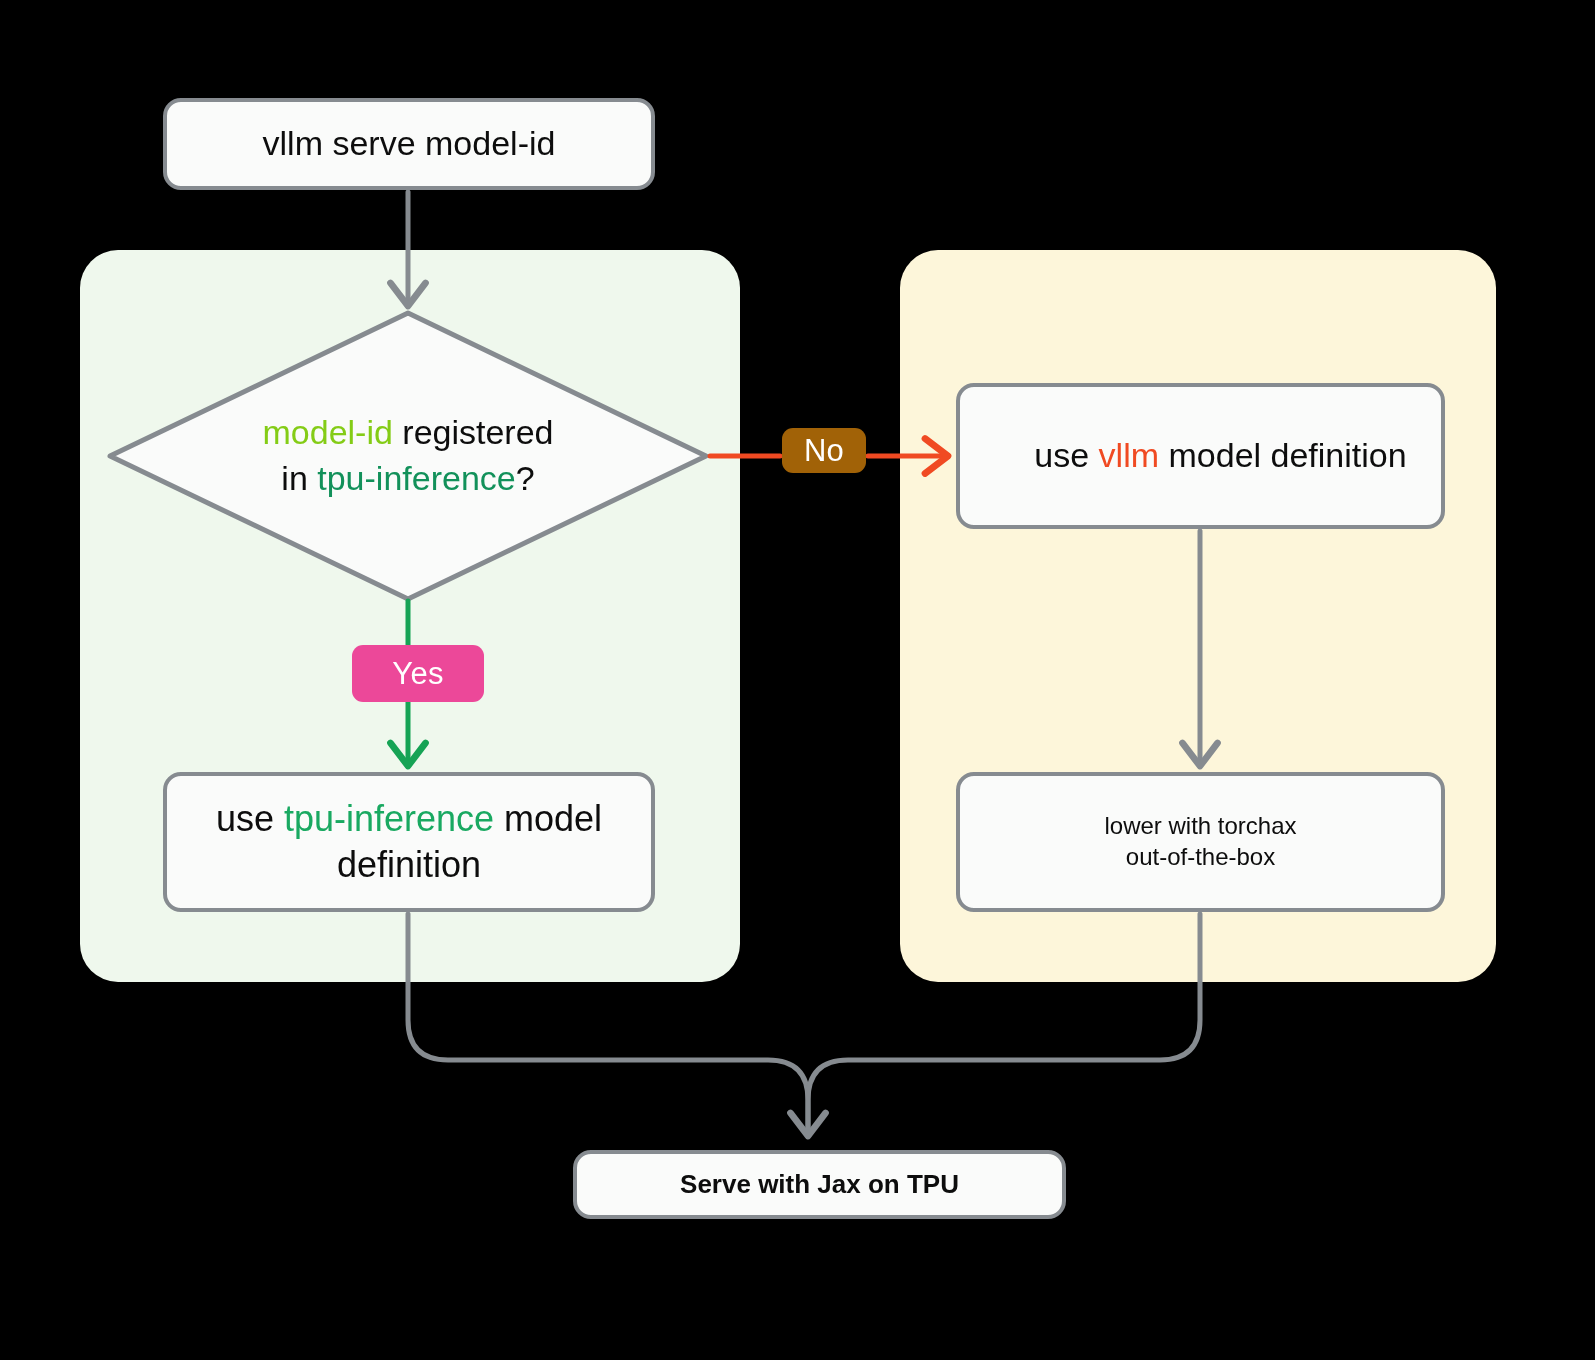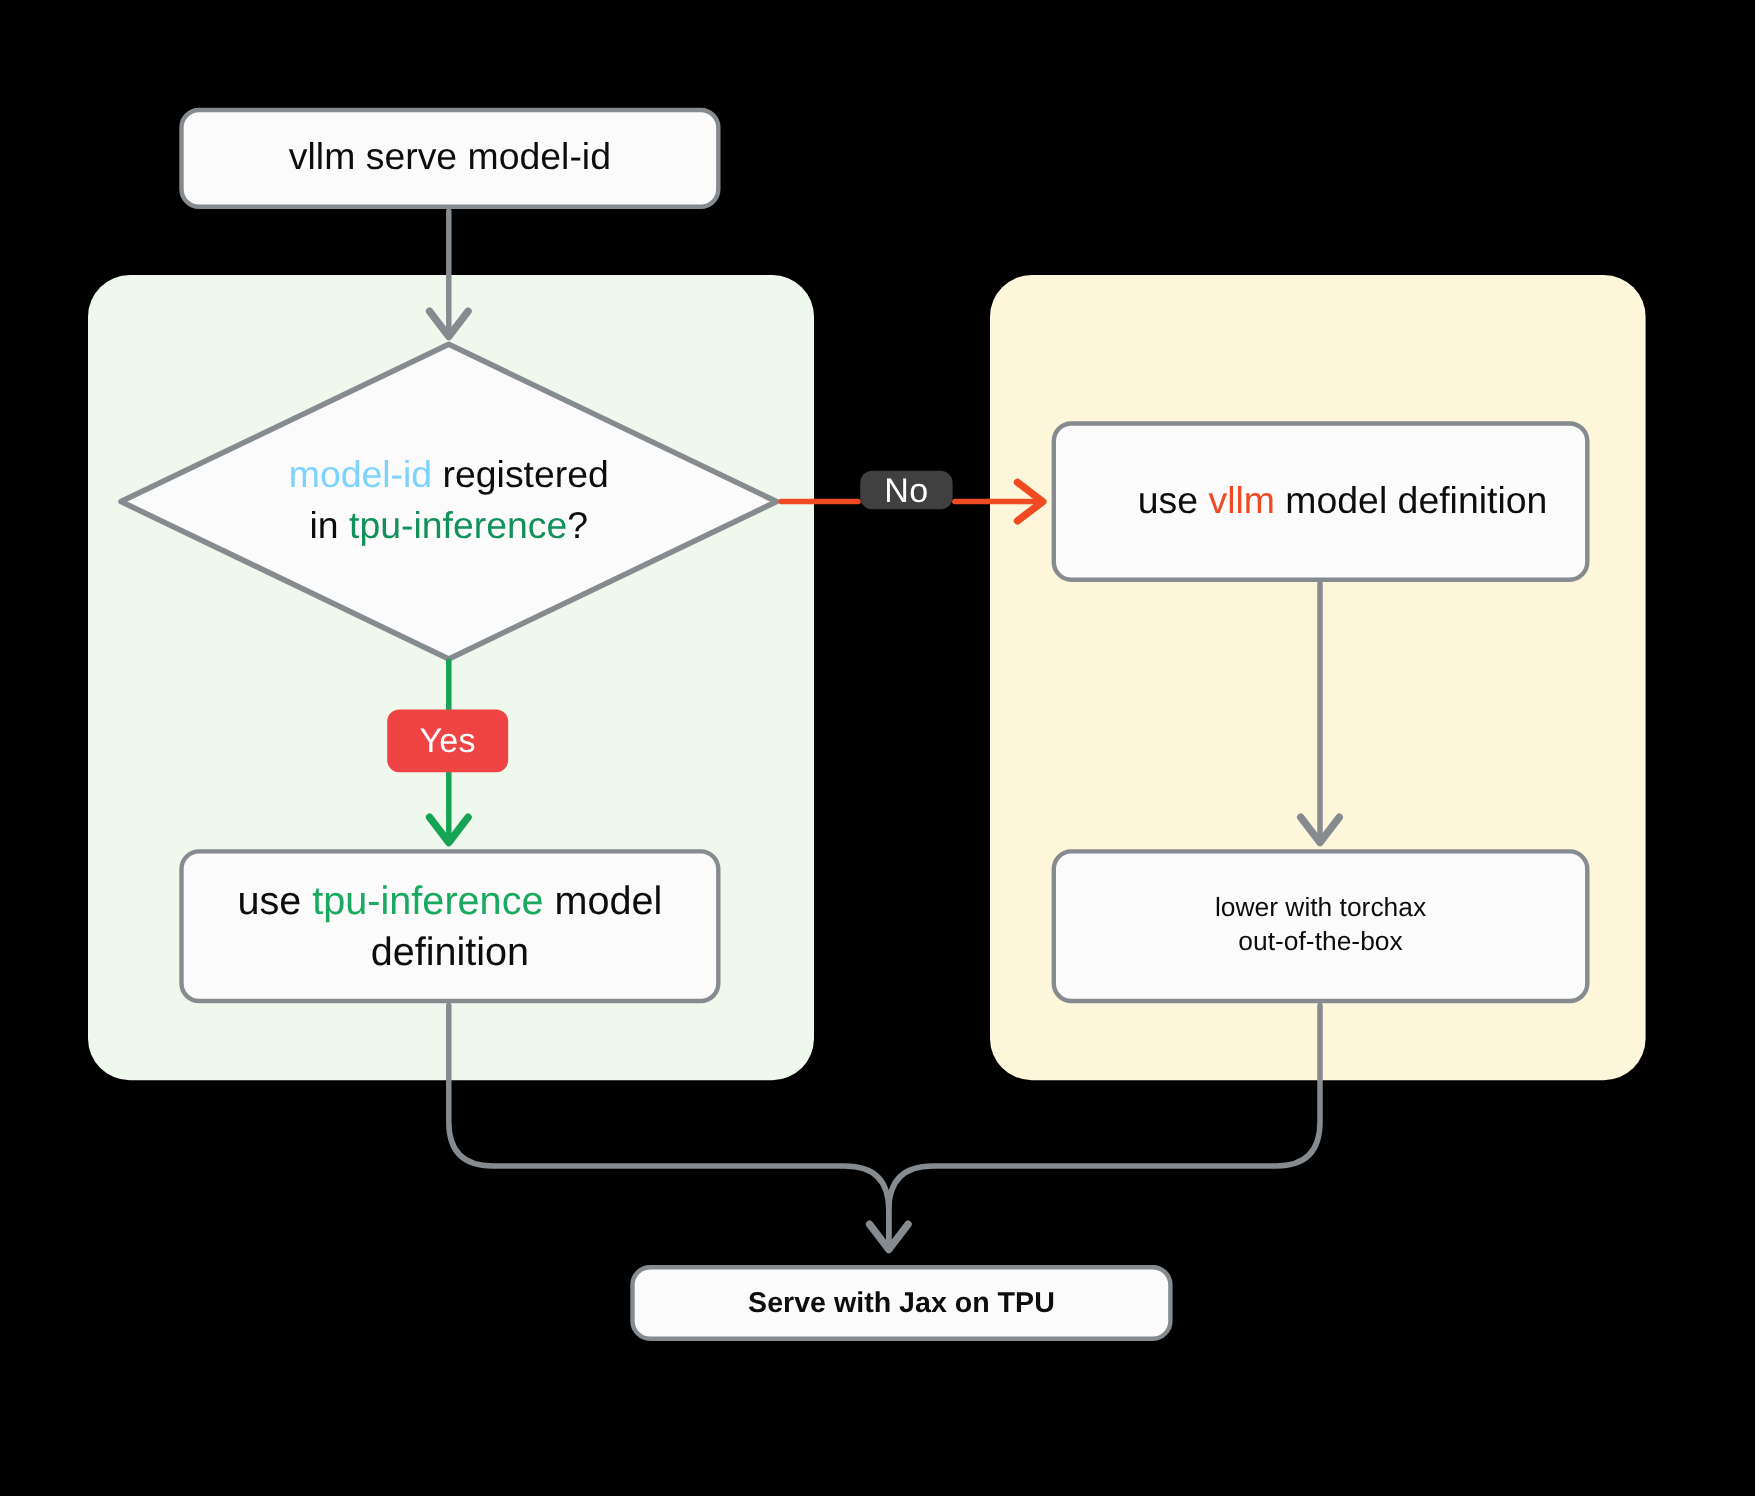--- a/index.html
+++ b/index.html
@@ -108,29 +108,29 @@
     position: absolute;
     display: flex;
     align-items: center;
     justify-content: center;
     color: #ffffff;
     font-size: 31px;
     border-radius: 11px;
     letter-spacing: 0.3px;
   }
   #label-no {
-    left: 782px; top: 428px; width: 84px; height: 35px;
-    background: #404040;
+    left: 782px; top: 428px; width: 84px; height: 45px;
+    background: #a16207;
   }
   #label-yes {
-    left: 352px; top: 645px; width: 110px; height: 57px;
-    background: #ef4444;
-  }
-  
-  .c-blue   { color: #7dd3fc; }
+    left: 352px; top: 645px; width: 132px; height: 57px;
+    background: #ec4899;
+  }
+  
+  .c-blue   { color: #84cc16; }
   .c-green  { color: #12915a; }
   .c-green2 { color: #19a961; }
   .c-orange { color: #f04a22; }
 </style>
 </head>
 <body>
 
 <div id="canvas">
 
   <div class="panel" id="panel-green"></div>

